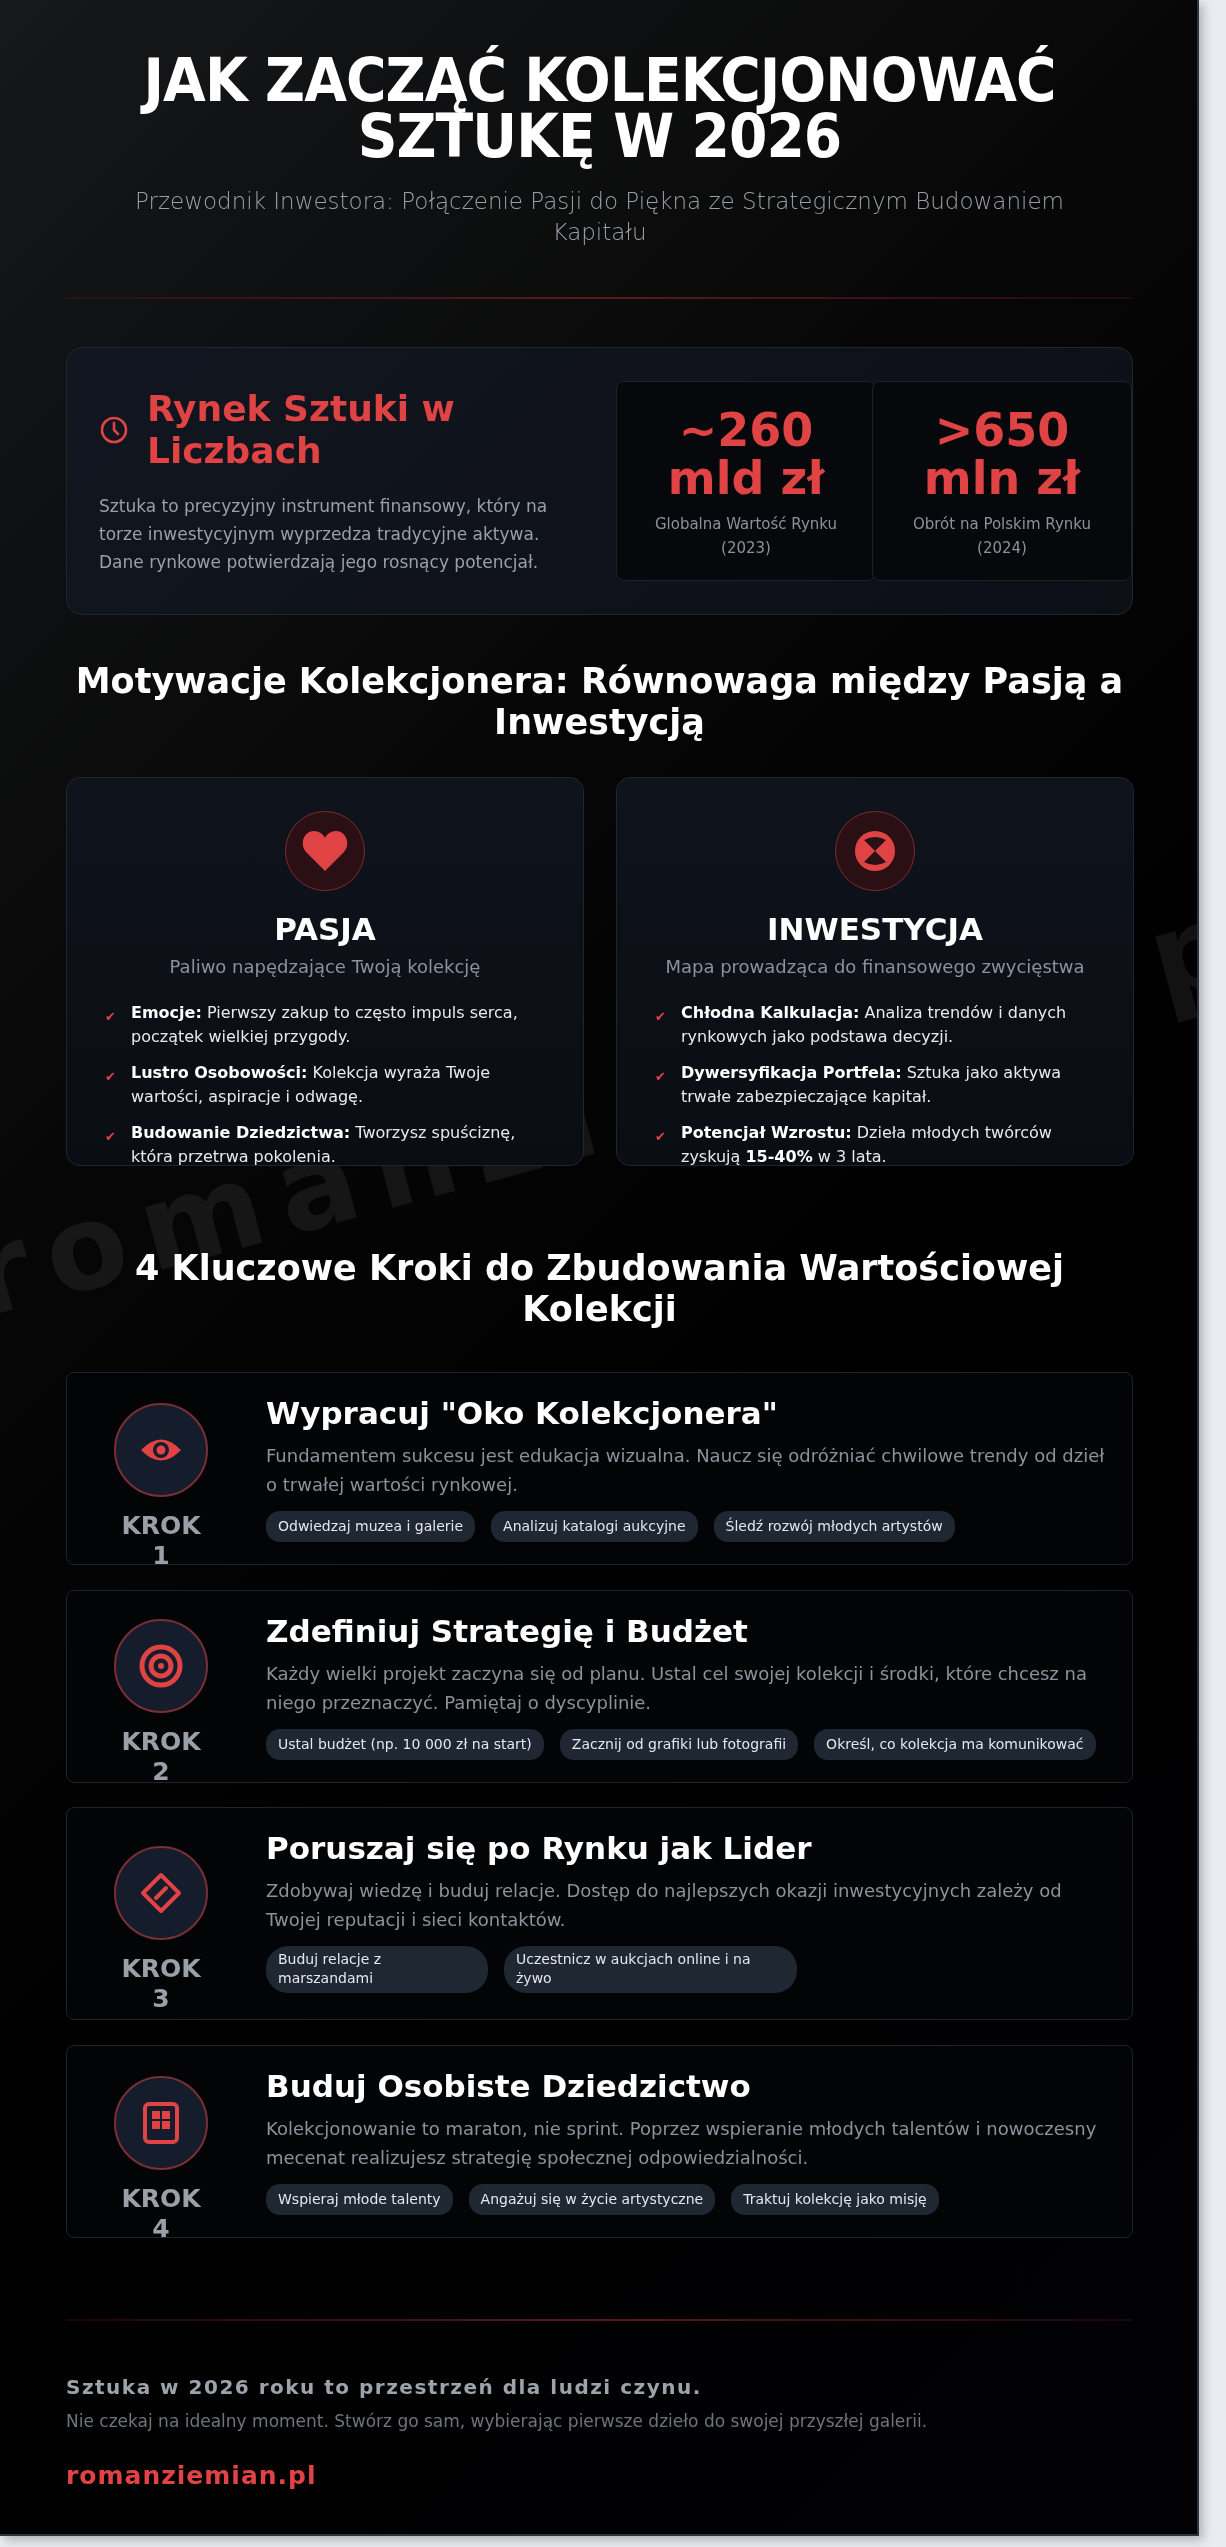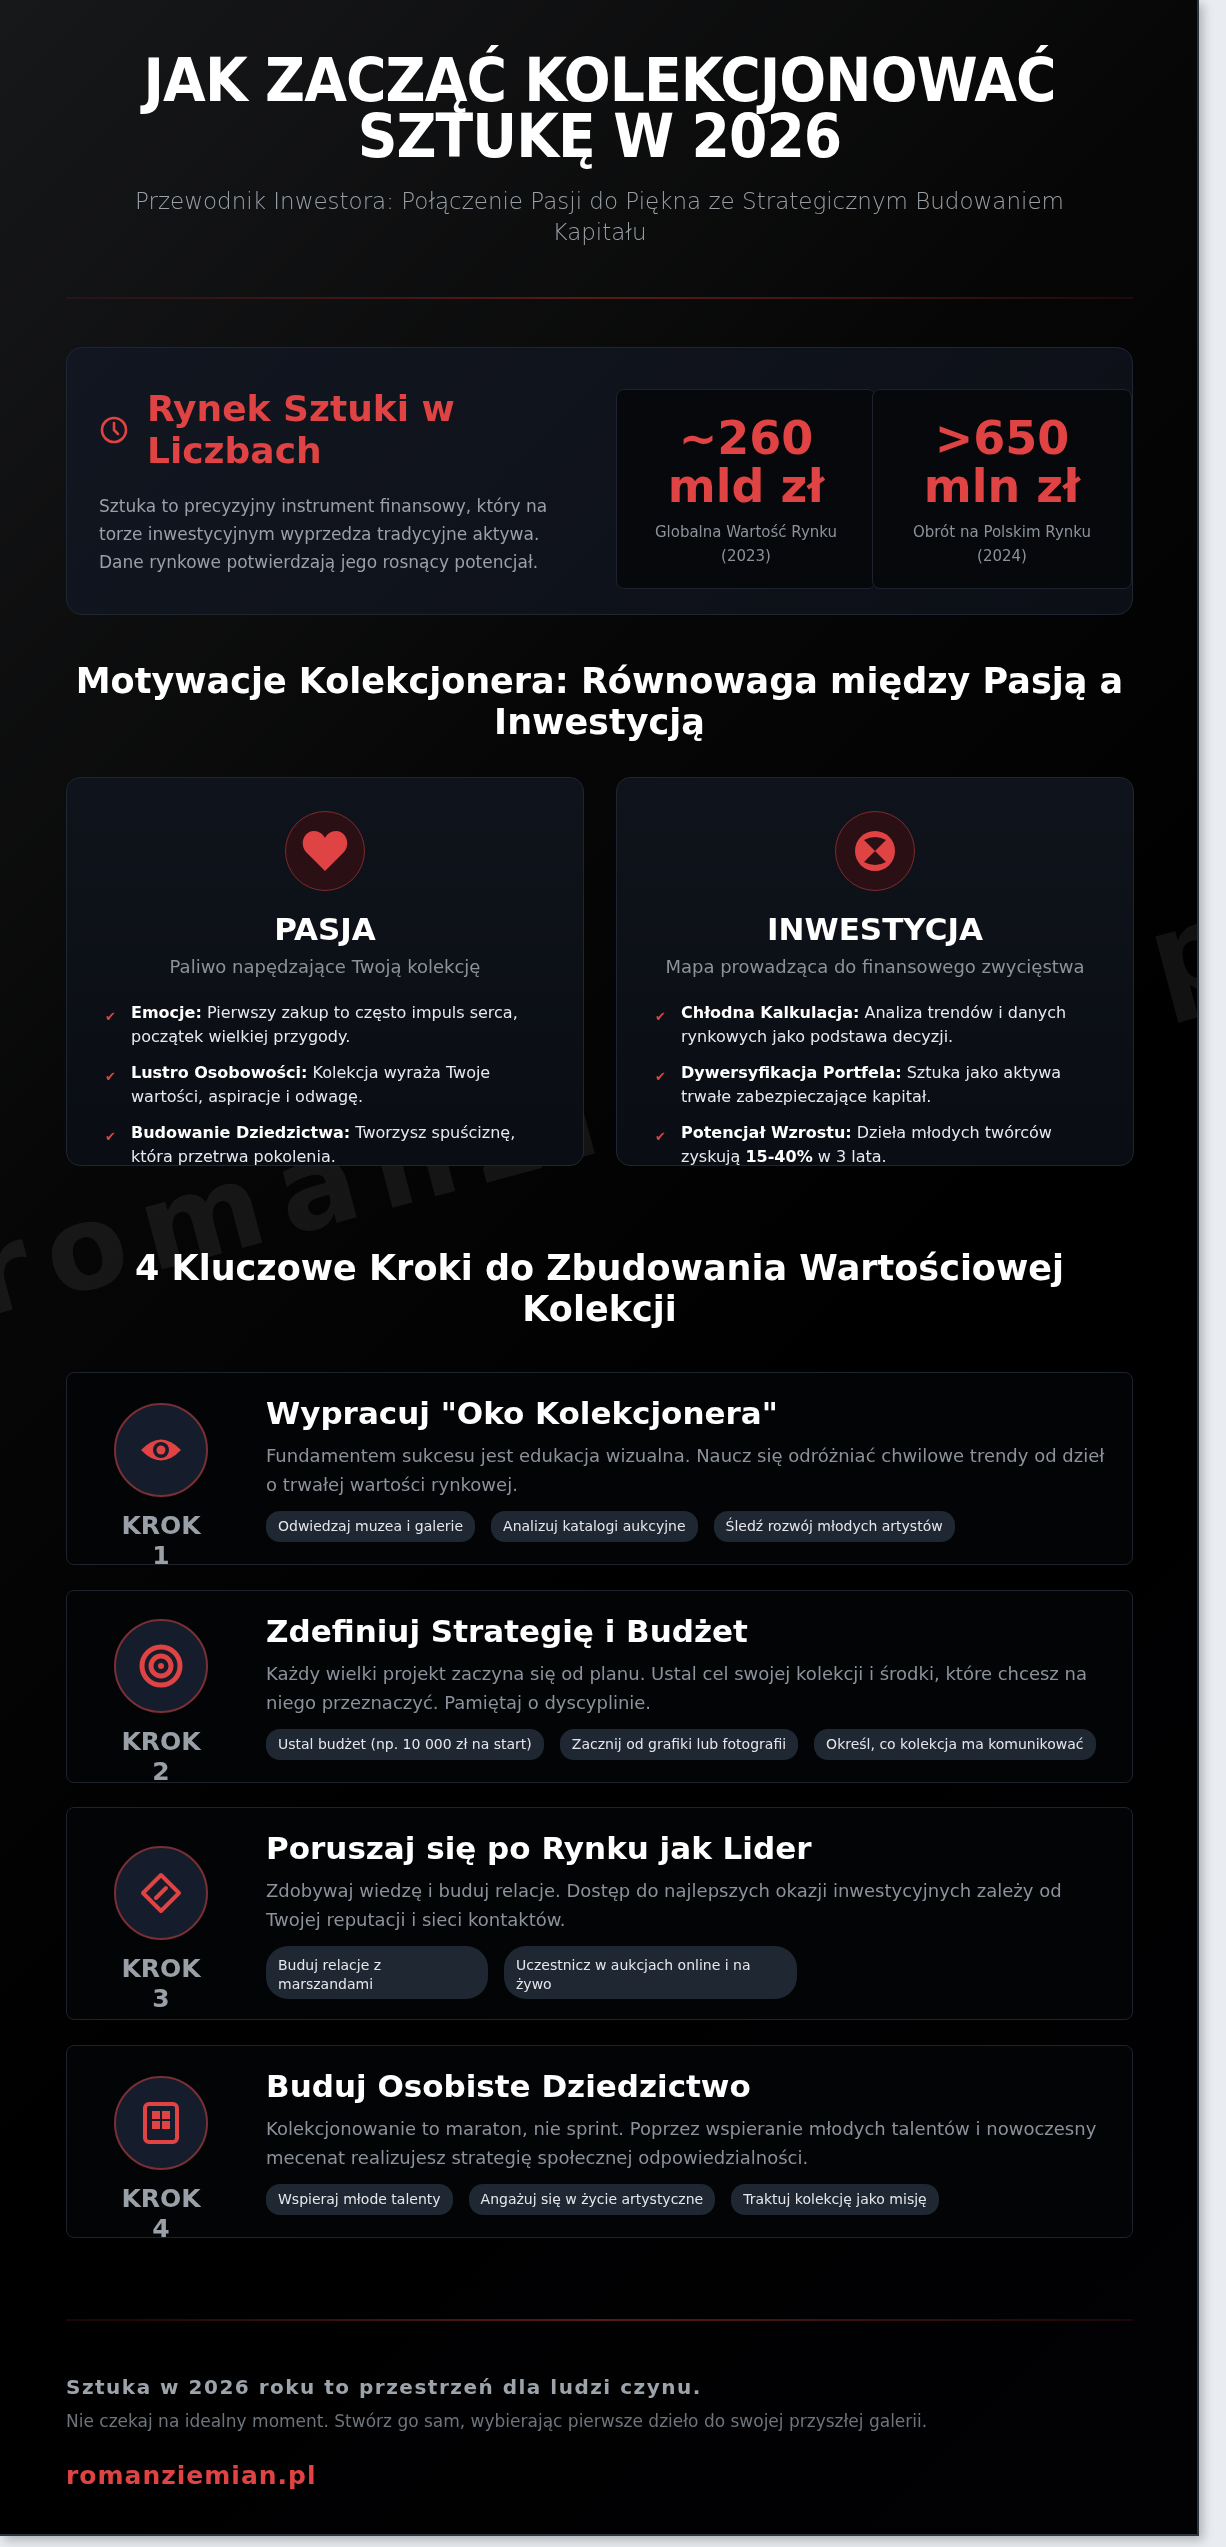--- a/index.html
+++ b/index.html
@@ -28,21 +28,21 @@
     background: linear-gradient(135deg, #121620, #0c0f16);
     border: 1px solid #1f2633; border-radius: 16px;
   }
   .stats-left { position: absolute; left: 32px; top: 40px; width: 480px; }
   .stats-head { display: flex; align-items: center; gap: 18px; }
   .clock-icon { width: 30px; height: 30px; flex: none; }
   .stats-title { font-size: 36px; font-weight: bold; color: #e04343; line-height: 42px; }
   .stats-desc { margin-top: 20px; font-size: 17px; line-height: 28px; color: #9aa0a8; }
   .stat-box {
     position: absolute; top: 33px; width: 260px; height: 200px;
-    background: #07080b; border: 1px solid #1d222c; border-radius: 8px; text-align: center; margin-top: 8px;
+    background: #07080b; border: 1px solid #1d222c; border-radius: 8px; text-align: center;
   }
   .stat-value { margin-top: 24px; font-size: 46px; font-weight: bold; color: #e04343; line-height: 48px; }
   .stat-label { margin-top: 10px; font-size: 15px; line-height: 24px; color: #8c929b; padding: 0 35px; }
   .section-title { position: absolute; left: 66px; width: 1067px; text-align: center; font-size: 35px; font-weight: bold; color: #ffffff; line-height: 41px; }
   .moti-card {
     position: absolute; top: 777px; width: 518px; height: 389px;
     background: linear-gradient(180deg, #0f131b, #0a0d13);
     border: 1px solid #1f2633; border-radius: 14px; text-align: center;
   }
   .moti-icon {
@@ -63,21 +63,21 @@
   .step-icon {
     width: 94px; height: 94px; border-radius: 50%; background: #151c2b; border: 2px solid #7a2f35;
     display: flex; align-items: center; justify-content: center; margin: 0 auto;
   }
   .step-label { margin-top: 14px; font-size: 25px; font-weight: bold; color: #9aa0a8; line-height: 30px; }
   .step-body { position: absolute; left: 199px; right: 22px; }
   .step-title { font-size: 31px; font-weight: bold; color: #ffffff; line-height: 36px; }
   .step-desc { margin-top: 10px; font-size: 18px; line-height: 29px; color: #8c929b; }
   .tags { margin-top: 12px; display: flex; gap: 16px; }
   .tag { background: #1f2733; color: #e5e7eb; font-size: 14px; line-height: 19px; padding: 6px 12px; border-radius: 14px; }
-  .tags.wrap .tag { border-radius: 22px; padding: 10px 12px 5px; }
+  .tags.wrap .tag { border-radius: 22px; padding: 4px 12px 5px; }
   .footer { position: absolute; left: 66px; width: 1067px; text-align: left; margin-top: 20px; }
   .footer-main { font-size: 20px; font-weight: bold; color: #9ca3ab; letter-spacing: 1.5px; line-height: 28px; }
   .footer-sub { margin-top: 8px; font-size: 17px; color: #6e747c; line-height: 24px; }
   .footer-brand { margin-top: 28px; font-size: 25px; font-weight: bold; color: #e04343; letter-spacing: 1px; line-height: 30px; }
 </style>
 </head>
 <body>
 
 <div class="page">
   <div class="watermark">romanziemian.pl</div>

